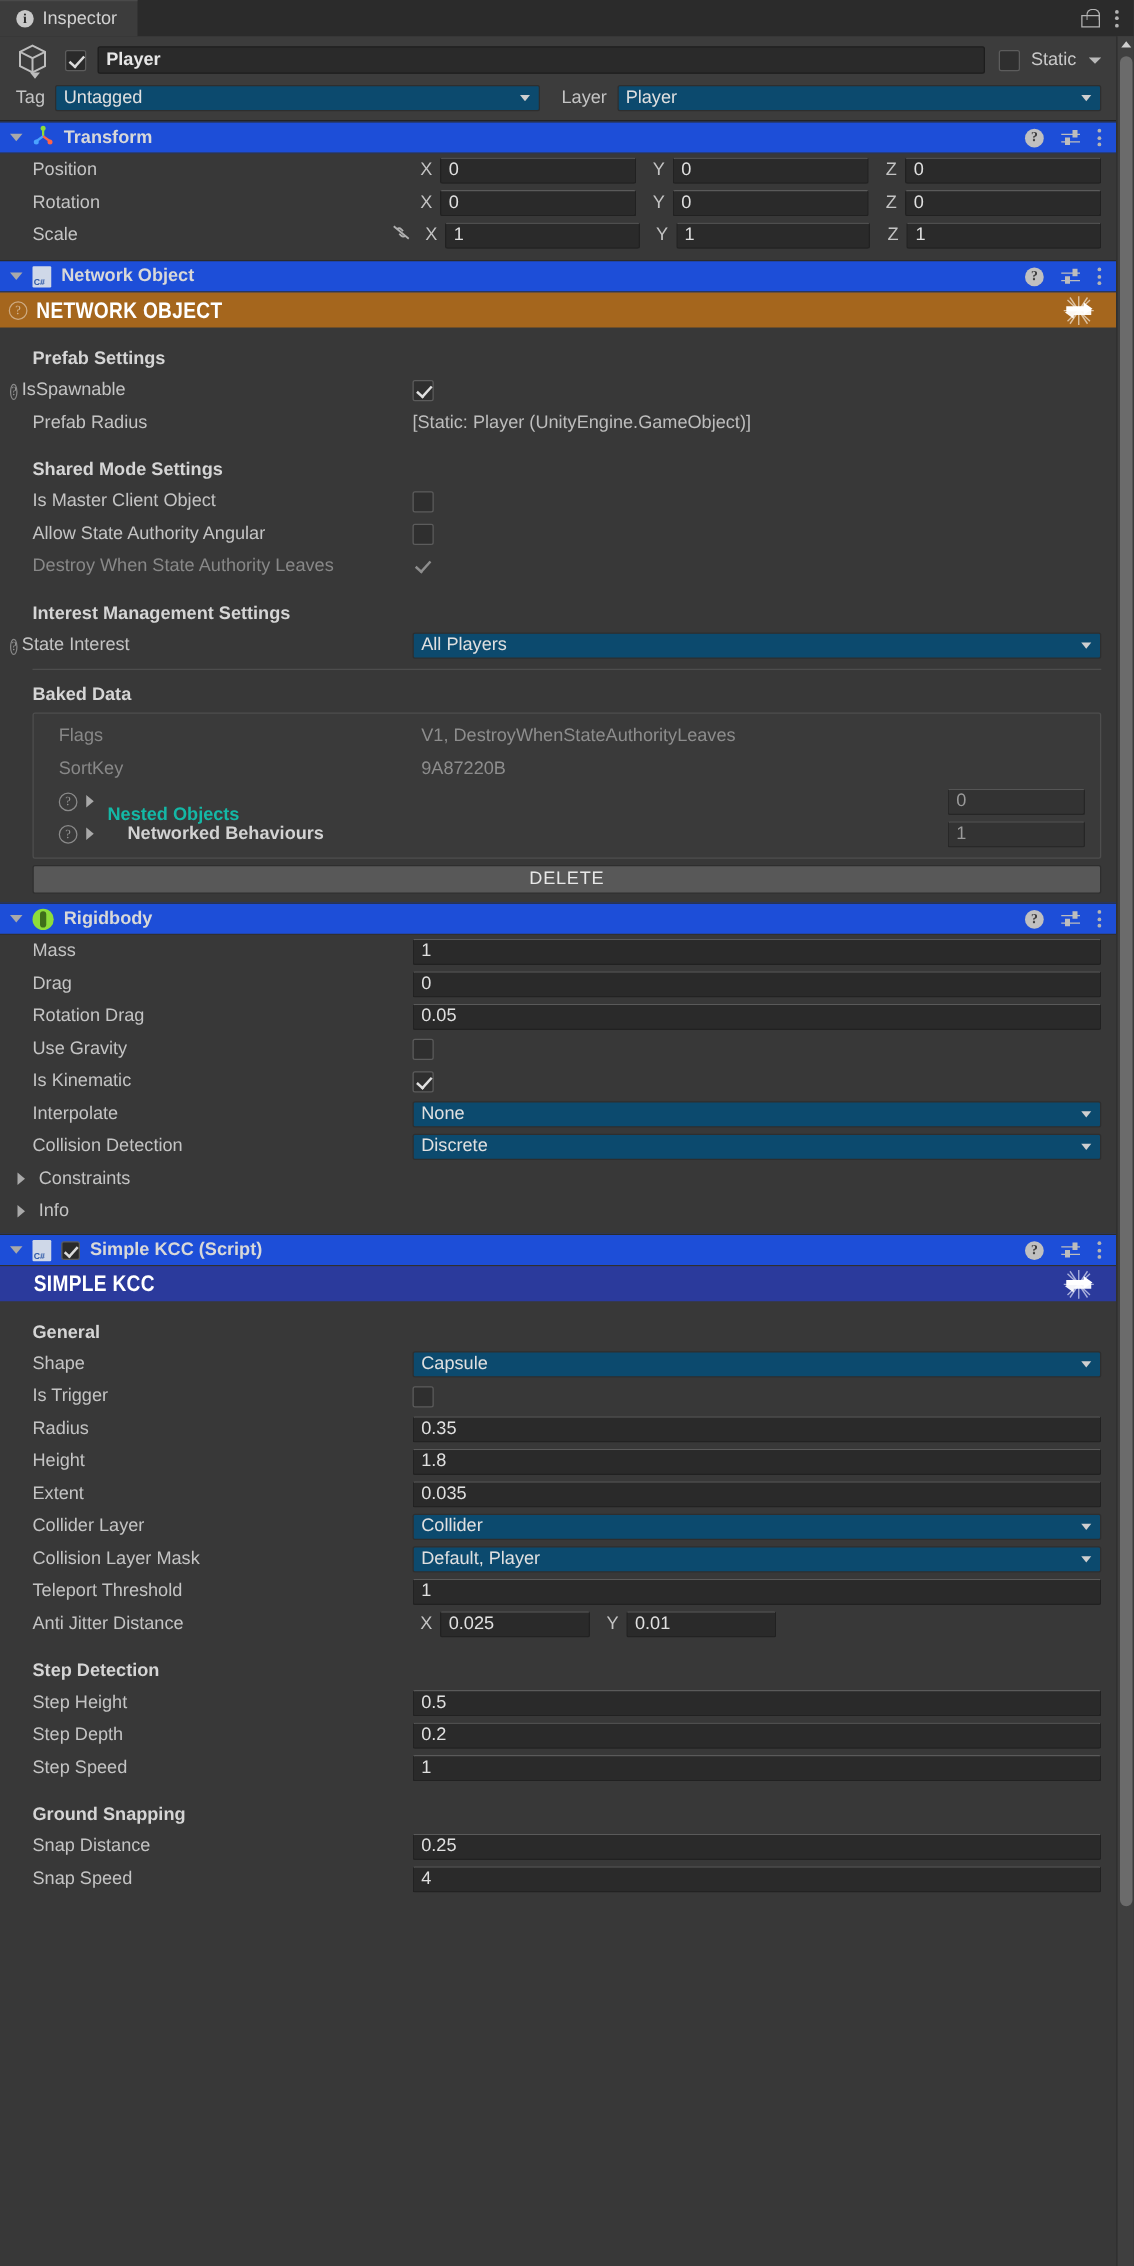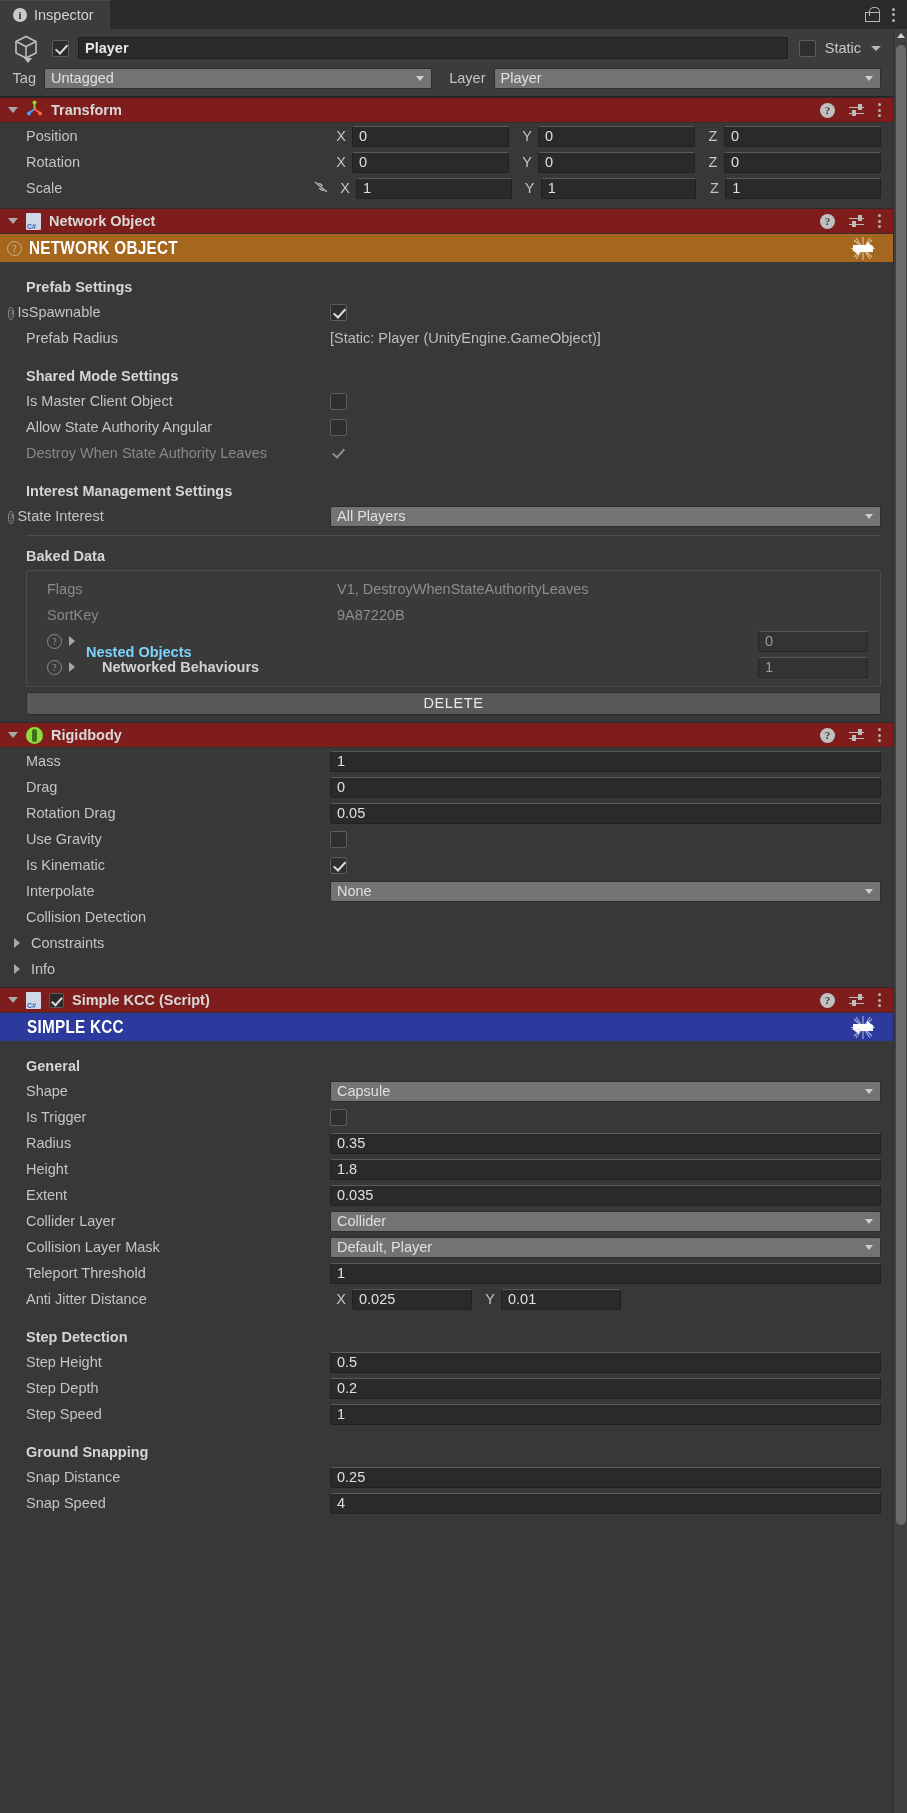--- a/index.html
+++ b/index.html
@@ -77,33 +77,33 @@
   }
   .static-label { margin-left: 9px; color: #c9c9c9; white-space: nowrap; }
   .caret-down {
     width: 0; height: 0; margin-left: 10px;
     border-left: 5px solid transparent; border-right: 5px solid transparent;
     border-top: 5px solid #b9b9b9; flex: 0 0 10px;
   }
   .objrow2 { display: flex; align-items: center; height: 22px; margin-top: 6px; padding: 0 12px 0 10px; }
   .minilabel { color: #c4c4c4; white-space: nowrap; }
   .dropdown {
-    height: 21px; background: #737373; border: 1px solid #2e2e2e; border-radius: 2px;
+    height: 21px; background: #0c4a6e; border: 1px solid #2e2e2e; border-radius: 2px;
     display: flex; align-items: center; padding: 0 6px;
     color: #e0e0e0; font-size: 14.5px; position: relative;
   }
   .dropdown .dd-caret {
     position: absolute; right: 7px; width: 0; height: 0;
     border-left: 4.5px solid transparent; border-right: 4.5px solid transparent;
     border-top: 5px solid #cfcfcf;
   }
 
   
   .comp-head {
-    height: 26px; background: #7f1d1d;
+    height: 26px; background: #1d4ed8;
     border-top: 1px solid #2b2b2b; border-bottom: 1px solid #303030;
     display: flex; align-items: center; padding: 0 12px 0 8px; gap: 8px;
   }
   .foldout {
     width: 0; height: 0; flex: 0 0 9px;
     border-left: 5px solid transparent; border-right: 5px solid transparent;
     border-top: 6px solid #a9a9a9;
   }
   .foldout.closed {
     border-top: 5px solid transparent; border-bottom: 5px solid transparent;
@@ -466,21 +466,21 @@
           <span class="statictext dim">V1, DestroyWhenStateAuthorityLeaves</span>
         </div>
         <div class="row">
           <span class="lbl dim">SortKey</span>
           <span class="statictext dim">9A87220B</span>
         </div>
         <div class="row">
           <span class="lbl" style="display:flex;align-items:center;gap:4px;margin-left:0;">
             <span class="qmark" style="margin-left:0;">?</span>
             <span class="foldout closed"></span>
-            <span style="font-weight:bold;color:#7dd3fc;margin-left:4px;margin-top:22px;">Nested Objects</span>
+            <span style="font-weight:bold;color:#14b8a6;margin-left:4px;margin-top:22px;">Nested Objects</span>
           </span>
           <span class="numsmall">0</span>
         </div>
         <div class="row">
           <span class="lbl" style="display:flex;align-items:center;gap:4px;margin-left:0;">
             <span class="qmark" style="margin-left:0;">?</span>
             <span class="foldout closed"></span>
             <span style="font-weight:bold;color:#d2d2d2;margin-left:20px;">Networked Behaviours</span>
           </span>
           <span class="numsmall">1</span>
@@ -532,20 +532,24 @@
       </div>
       <div class="row">
         <span class="lbl">Interpolate</span>
         <span class="dropdown" style="flex:1">
           <span>None</span>
           <span class="dd-caret"></span>
         </span>
       </div>
       <div class="row">
         <span class="lbl">Collision Detection</span>
+        <span class="dropdown" style="flex:1">
+          <span>Discrete</span>
+          <span class="dd-caret"></span>
+        </span>
       </div>
       <div class="row" style="padding-left:14px">
         <span class="foldout closed"></span>
         <span class="lbl" style="margin-left:8px">Constraints</span>
       </div>
       <div class="row" style="padding-left:14px">
         <span class="foldout closed"></span>
         <span class="lbl" style="margin-left:8px">Info</span>
       </div>
       <div class="sep" style="height:5px"></div>

